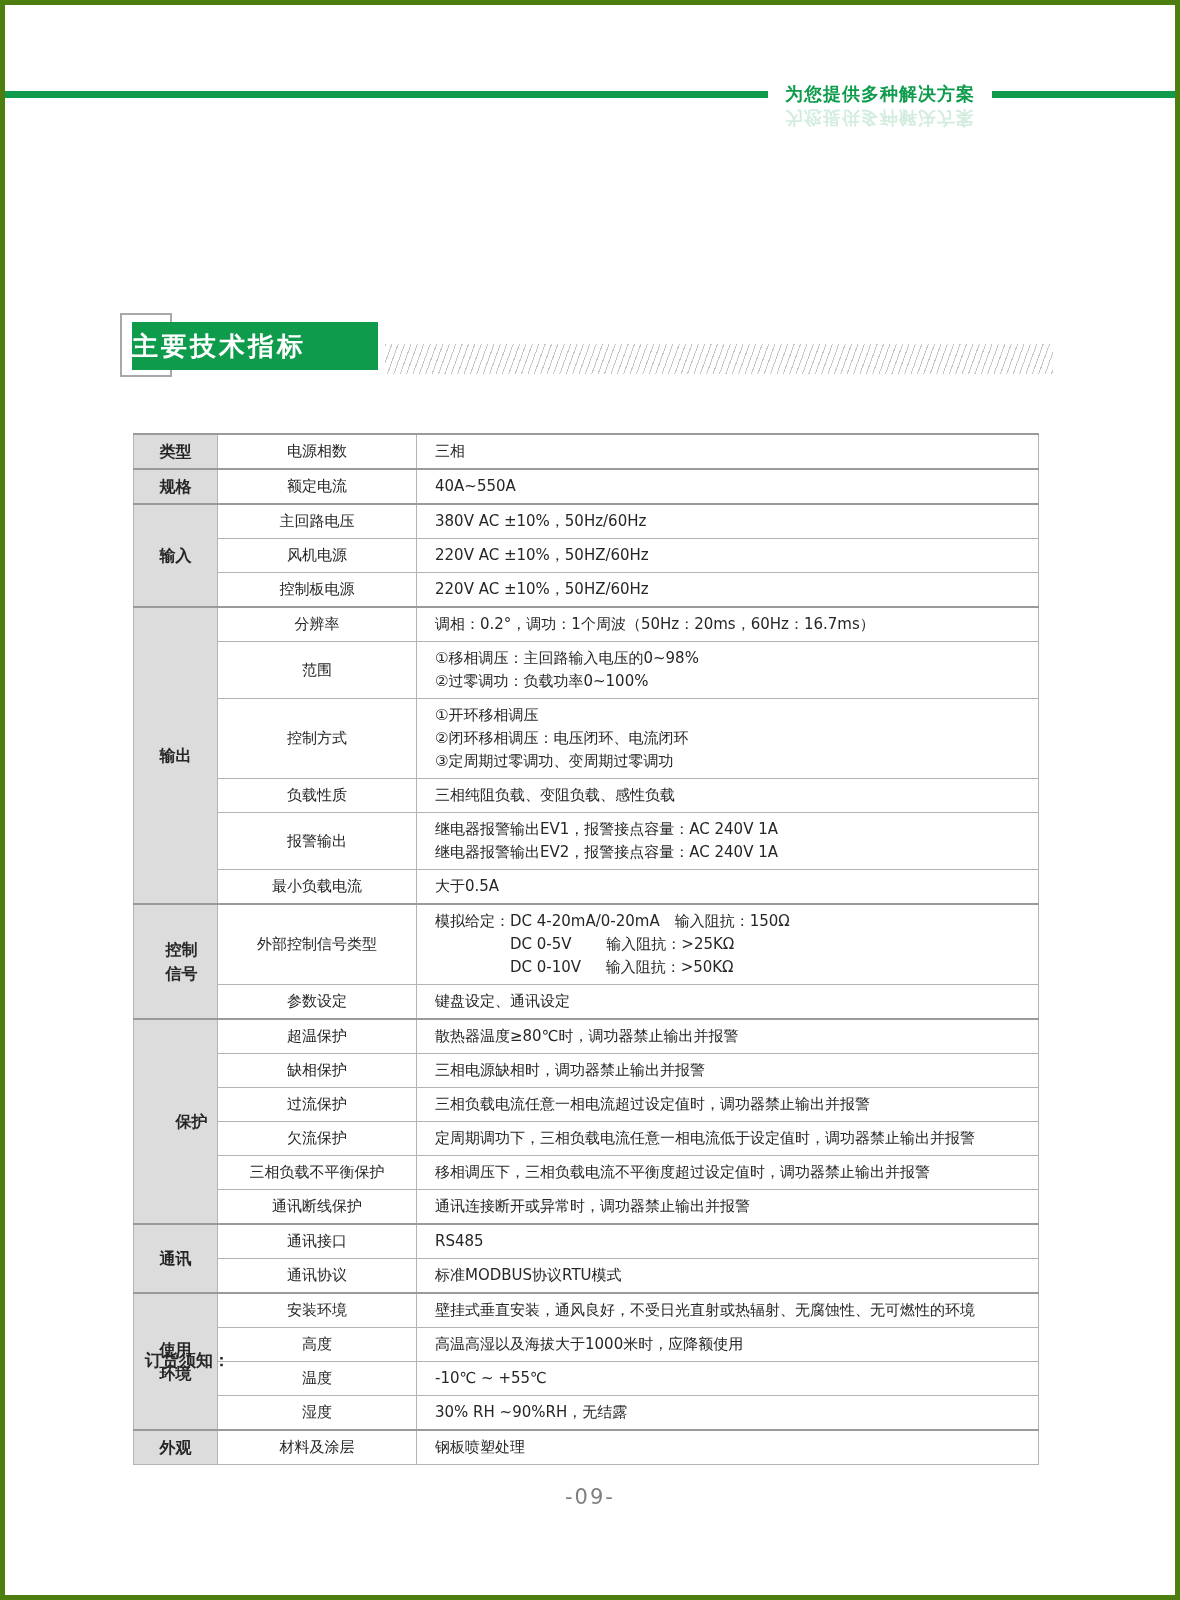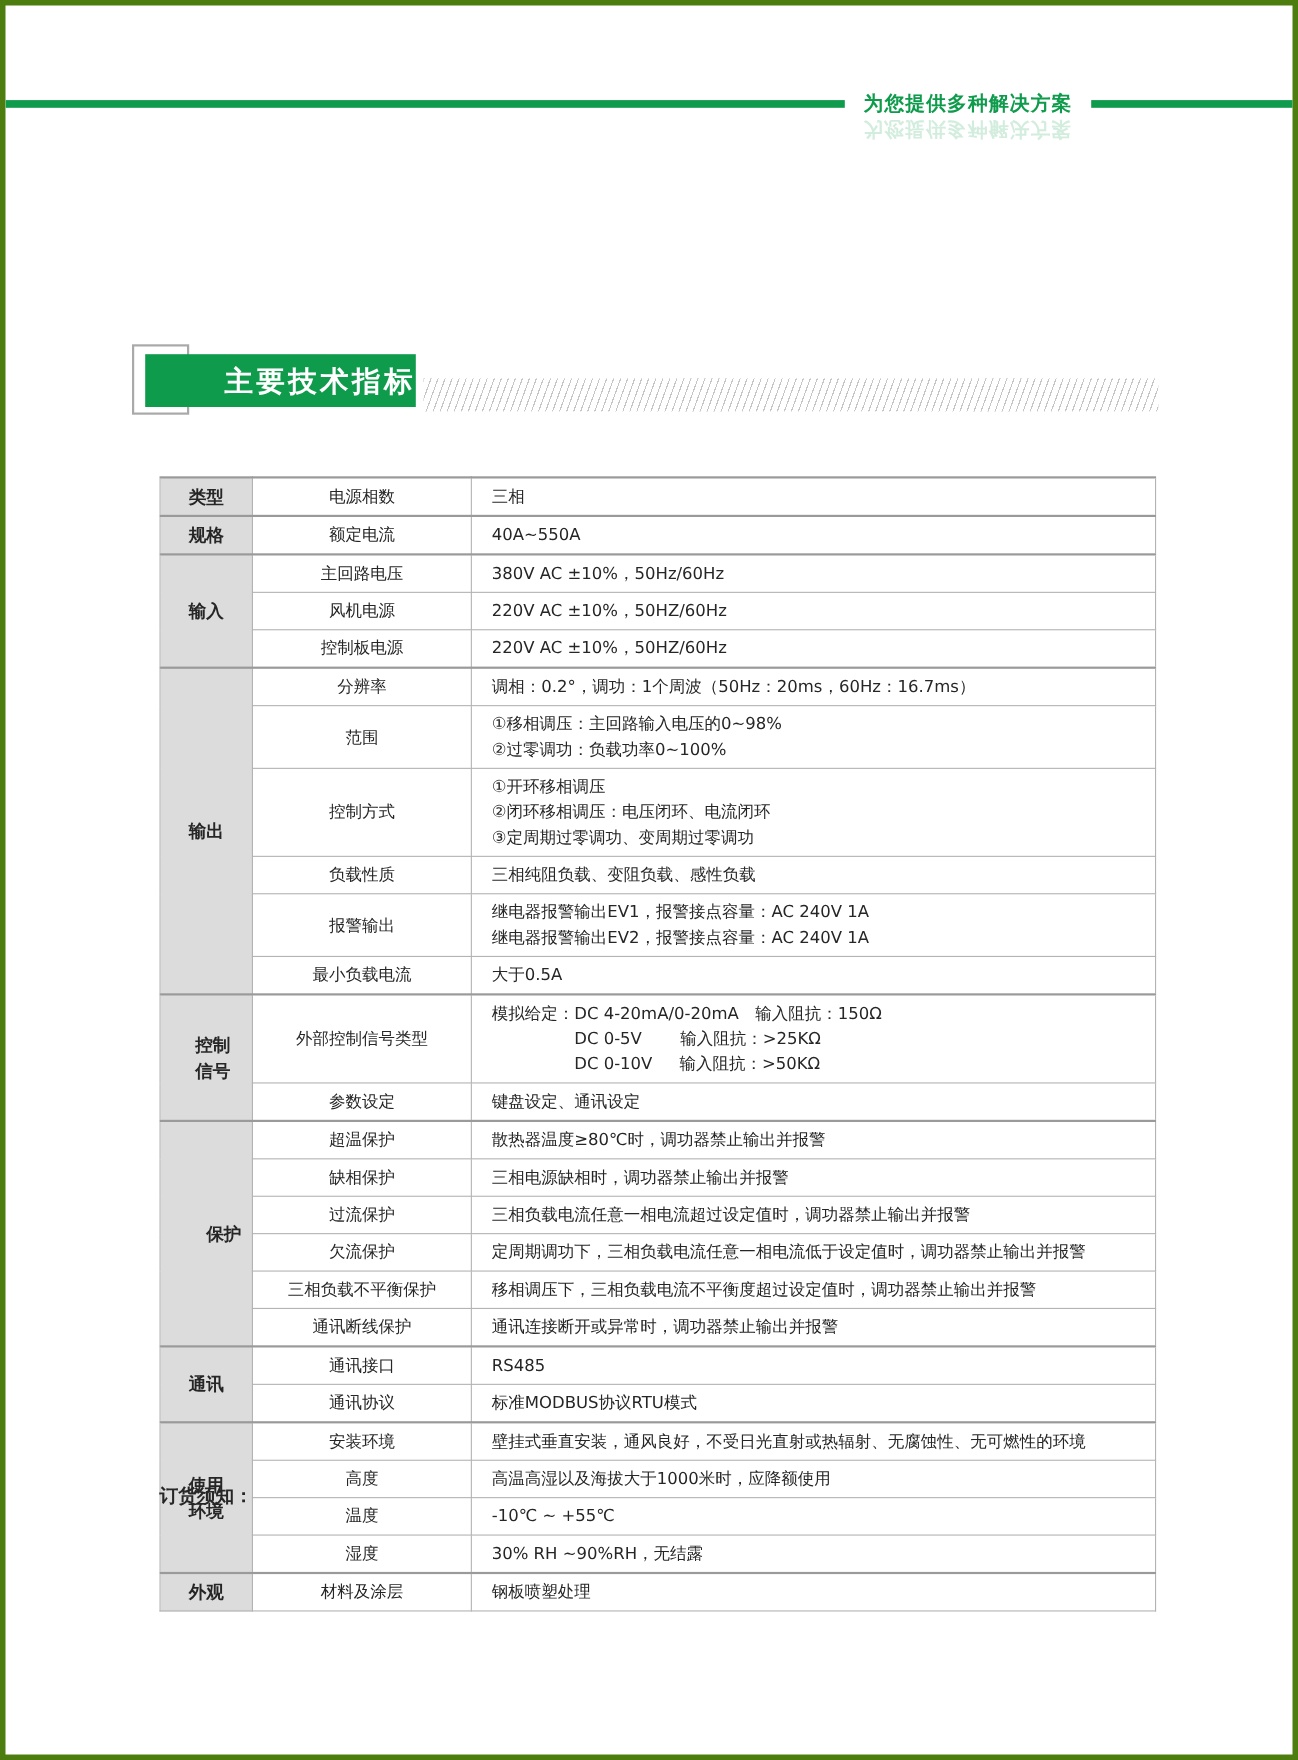--- a/index.html
+++ b/index.html
@@ -33,32 +33,32 @@
   }
 
   
   .title-wrap{position:absolute;top:305px;left:113px;width:940px;height:75px;}
   .title-outline{
     position:absolute;left:2px;top:3px;width:52px;height:64px;
     border:2px solid #a9a9a9;background:#ffffff;
   }
   .title-box{
     position:absolute;left:14px;top:12px;width:246px;height:48px;
-    background:var(--green);display:flex;align-items:center;justify-content:flex-end;
+    background:var(--green);display:flex;align-items:center;justify-content:flex-start;
   }
   .title-box span{
     color:#ffffff;font-size:26px;font-weight:bold;letter-spacing:3px;white-space:nowrap;
   }
   .hatch{
     position:absolute;left:267px;top:34px;width:668px;height:30px;
     background:repeating-linear-gradient(110deg,#c6c6c6 0px,#c6c6c6 1px,transparent 1px,transparent 6px);
   }
 
   
-  .spec-table-wrap{position:absolute;top:428px;left:140px;width:905px;}
+  .spec-table-wrap{position:absolute;top:428px;left:128px;width:905px;}
   table.spec{
     width:905px;border-collapse:collapse;table-layout:fixed;
     border:1px solid var(--line-dark);
     font-size:15px;color:var(--ink);
   }
   table.spec tbody{border-top:2px solid var(--line-dark);}
   table.spec th,table.spec td{
     border:1px solid var(--line-light);
     vertical-align:middle;
   }
@@ -252,14 +252,15 @@
             <td class="pval">钢板喷塑处理</td>
           </tr>
         </tbody>
       </table>
   </div>
 
   <div class="notes">
     <div class="notes-title">订货须知：</div>
   </div>
 
+  <div class="page-num">-09-</div>
 
 </div>
 
 </body></html>

